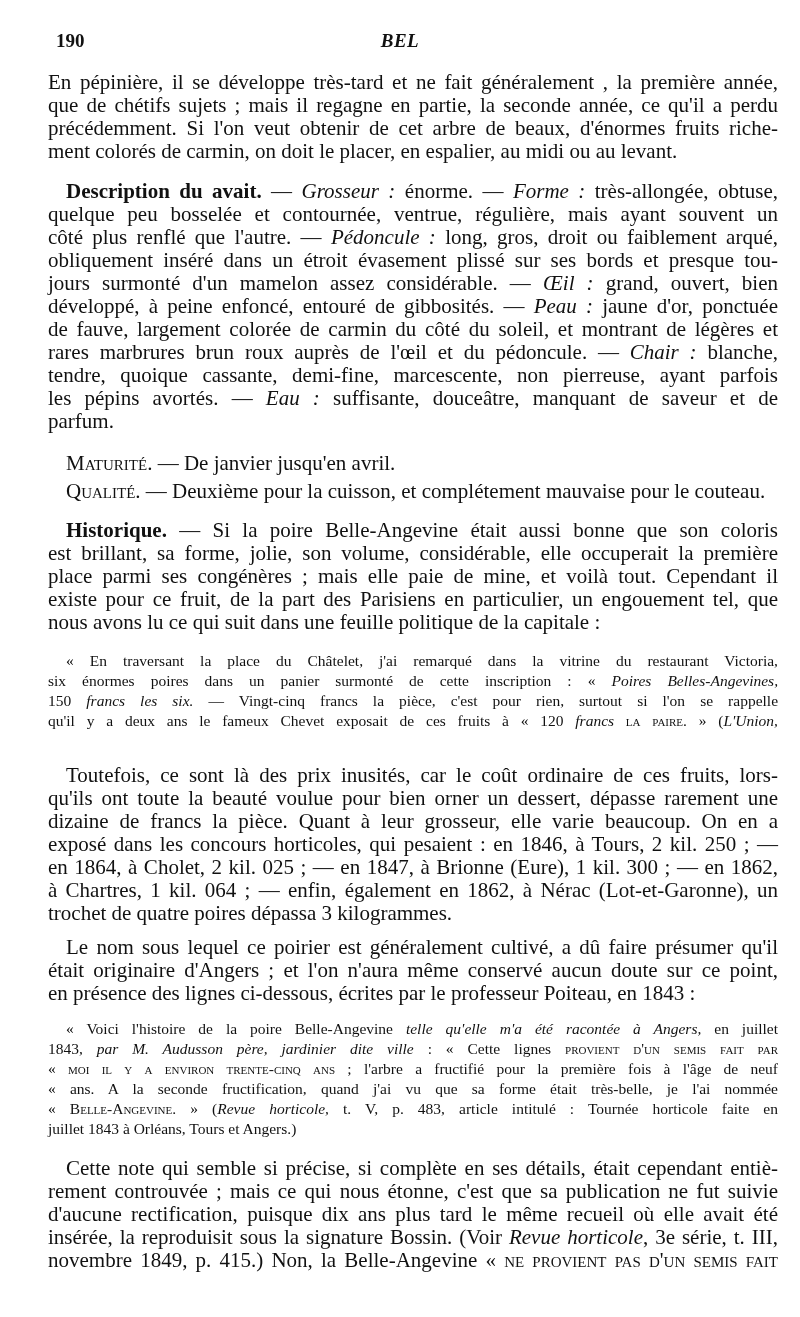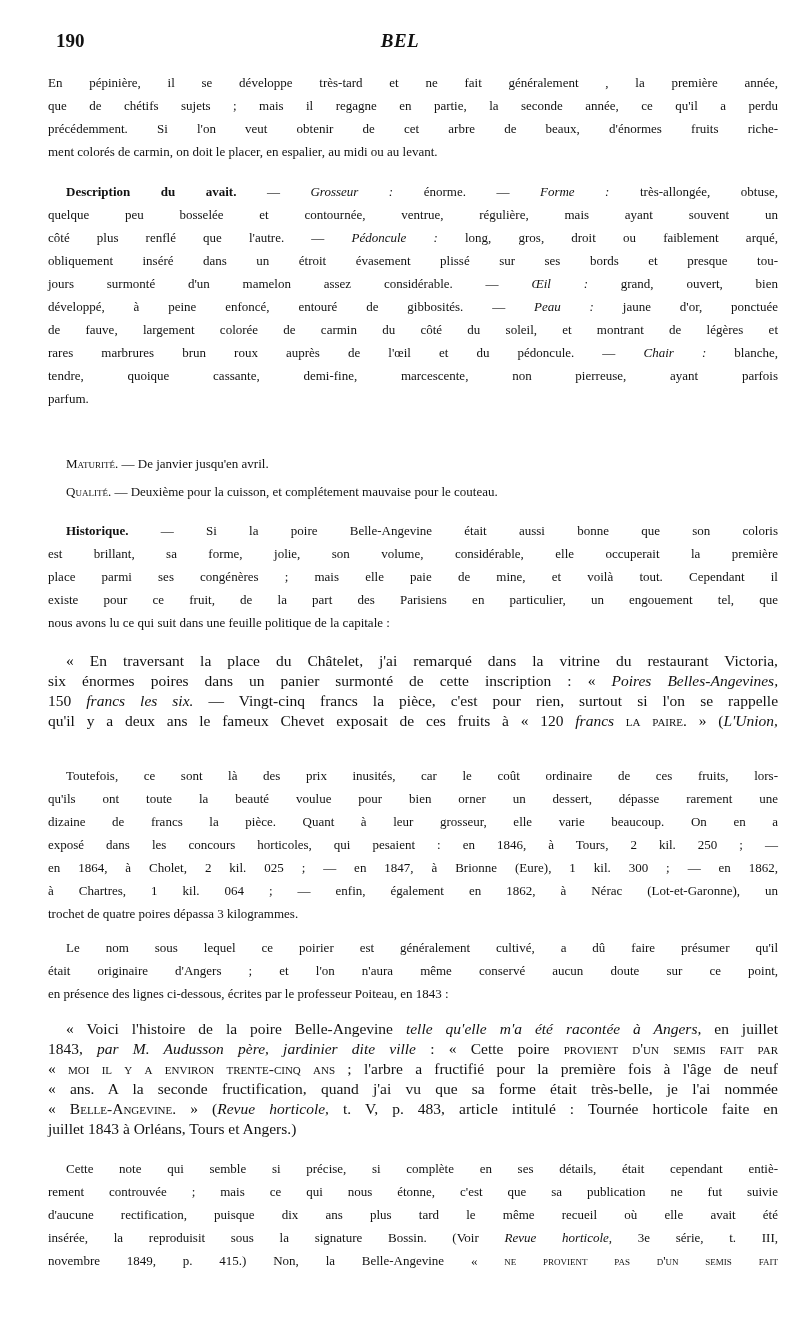--- a/index.html
+++ b/index.html
@@ -7,21 +7,21 @@
     width: 800px; height: 1317px; position: relative; overflow: hidden;
     font-family: "Liberation Serif", "DejaVu Serif", serif;
     color: #111111;
   }
   .page { position: absolute; left: 0; top: 0; width: 800px; height: 1317px; }
   .hdr-num { position: absolute; left: 56px; top: 30px; font-size: 19px; font-weight: bold; }
   .hdr-title { position: absolute; left: 0; width: 800px; top: 30px; text-align: center; font-size: 19px; font-weight: bold; letter-spacing: 0.5px; font-style: italic; }
   .block { position: absolute; left: 48px; width: 730px; }
   .line {
     display: block; white-space: nowrap; text-align: justify; text-align-last: justify;
-    font-size: 13px; height: 23px; line-height: 23px;
+    font-size: 21px; height: 23px; line-height: 23px;
     transform-origin: left center;
   }
   .line.last { text-align-last: left; }
   .line.indent { padding-left: 18px; box-sizing: border-box; }
   .small .line { font-size: 15.5px; height: 20px; line-height: 20px; }
   .sc { font-variant: small-caps; }
   .b { font-weight: bold; }
   .i { font-style: italic; }
 </style>
 </head>
@@ -42,20 +42,21 @@
   <div class="block" style="top:180px;">
     <span class="line indent"><span class="b">Description du avait.</span><span> — </span><span class="i">Grosseur :</span><span> énorme. — </span><span class="i">Forme :</span><span> très-allongée, obtuse,</span></span>
     <span class="line">quelque peu bosselée et contournée, ventrue, régulière, mais ayant souvent un</span>
     <span class="line"><span>côté plus renflé que l'autre. — </span><span class="i">Pédoncule :</span><span> long, gros, droit ou faiblement arqué,</span></span>
     <span class="line">obliquement inséré dans un étroit évasement plissé sur ses bords et presque tou-</span>
     <span class="line"><span>jours surmonté d'un mamelon assez considérable. — </span><span class="i">Œil :</span><span> grand, ouvert, bien</span></span>
     <span class="line"><span>développé, à peine enfoncé, entouré de gibbosités. — </span><span class="i">Peau :</span><span> jaune d'or, ponctuée</span></span>
     <span class="line">de fauve, largement colorée de carmin du côté du soleil, et montrant de légères et</span>
     <span class="line"><span>rares marbrures brun roux auprès de l'œil et du pédoncule. — </span><span class="i">Chair :</span><span> blanche,</span></span>
     <span class="line">tendre, quoique cassante, demi-fine, marcescente, non pierreuse, ayant parfois</span>
+    <span class="line"><span>les pépins avortés. — </span><span class="i">Eau :</span><span> suffisante, douceâtre, manquant de saveur et de</span></span>
     <span class="line last">parfum.</span>
   </div>
 
   <div class="block" style="top:452px;">
     <span class="line last indent"><span class="sc">Maturité.</span><span> — De janvier jusqu'en avril.</span></span>
   </div>
   <div class="block" style="top:480px;">
     <span class="line last indent"><span class="sc">Qualité.</span><span> — Deuxième pour la cuisson, et complétement mauvaise pour le couteau.</span></span>
   </div>
 
@@ -85,21 +86,21 @@
   </div>
 
   <div class="block" style="top:936px;">
     <span class="line indent">Le nom sous lequel ce poirier est généralement cultivé, a dû faire présumer qu'il</span>
     <span class="line">était originaire d'Angers ; et l'on n'aura même conservé aucun doute sur ce point,</span>
     <span class="line last">en présence des lignes ci-dessous, écrites par le professeur Poiteau, en 1843 :</span>
   </div>
 
   <div class="block small" style="top:1019px;">
     <span class="line indent"><span>« Voici l'histoire de la poire Belle-Angevine </span><span class="i">telle qu'elle m'a été racontée à Angers,</span><span> en juillet</span></span>
-    <span class="line"><span>1843, </span><span class="i">par M. Audusson père, jardinier dite ville</span><span> : « Cette poire </span><span class="sc">provient d'un semis fait par</span></span>
+    <span class="line"><span>1843, </span><span class="i">par M. Audusson père, jardinier dite ville</span><span> : « Cette lignes </span><span class="sc">provient d'un semis fait par</span></span>
     <span class="line"><span class="sc">« moi il y a environ trente-cinq ans</span><span> ; l'arbre a fructifié pour la première fois à l'âge de neuf</span></span>
     <span class="line">« ans. A la seconde fructification, quand j'ai vu que sa forme était très-belle, je l'ai nommée</span>
     <span class="line"><span class="sc">« Belle-Angevine. »</span><span> (</span><span class="i">Revue horticole,</span><span> t. V, p. 483, article intitulé : Tournée horticole faite en</span></span>
     <span class="line last">juillet 1843 à Orléans, Tours et Angers.)</span>
   </div>
 
   <div class="block" style="top:1157px;">
     <span class="line indent">Cette note qui semble si précise, si complète en ses détails, était cependant entiè-</span>
     <span class="line">rement controuvée ; mais ce qui nous étonne, c'est que sa publication ne fut suivie</span>
     <span class="line">d'aucune rectification, puisque dix ans plus tard le même recueil où elle avait été</span>

